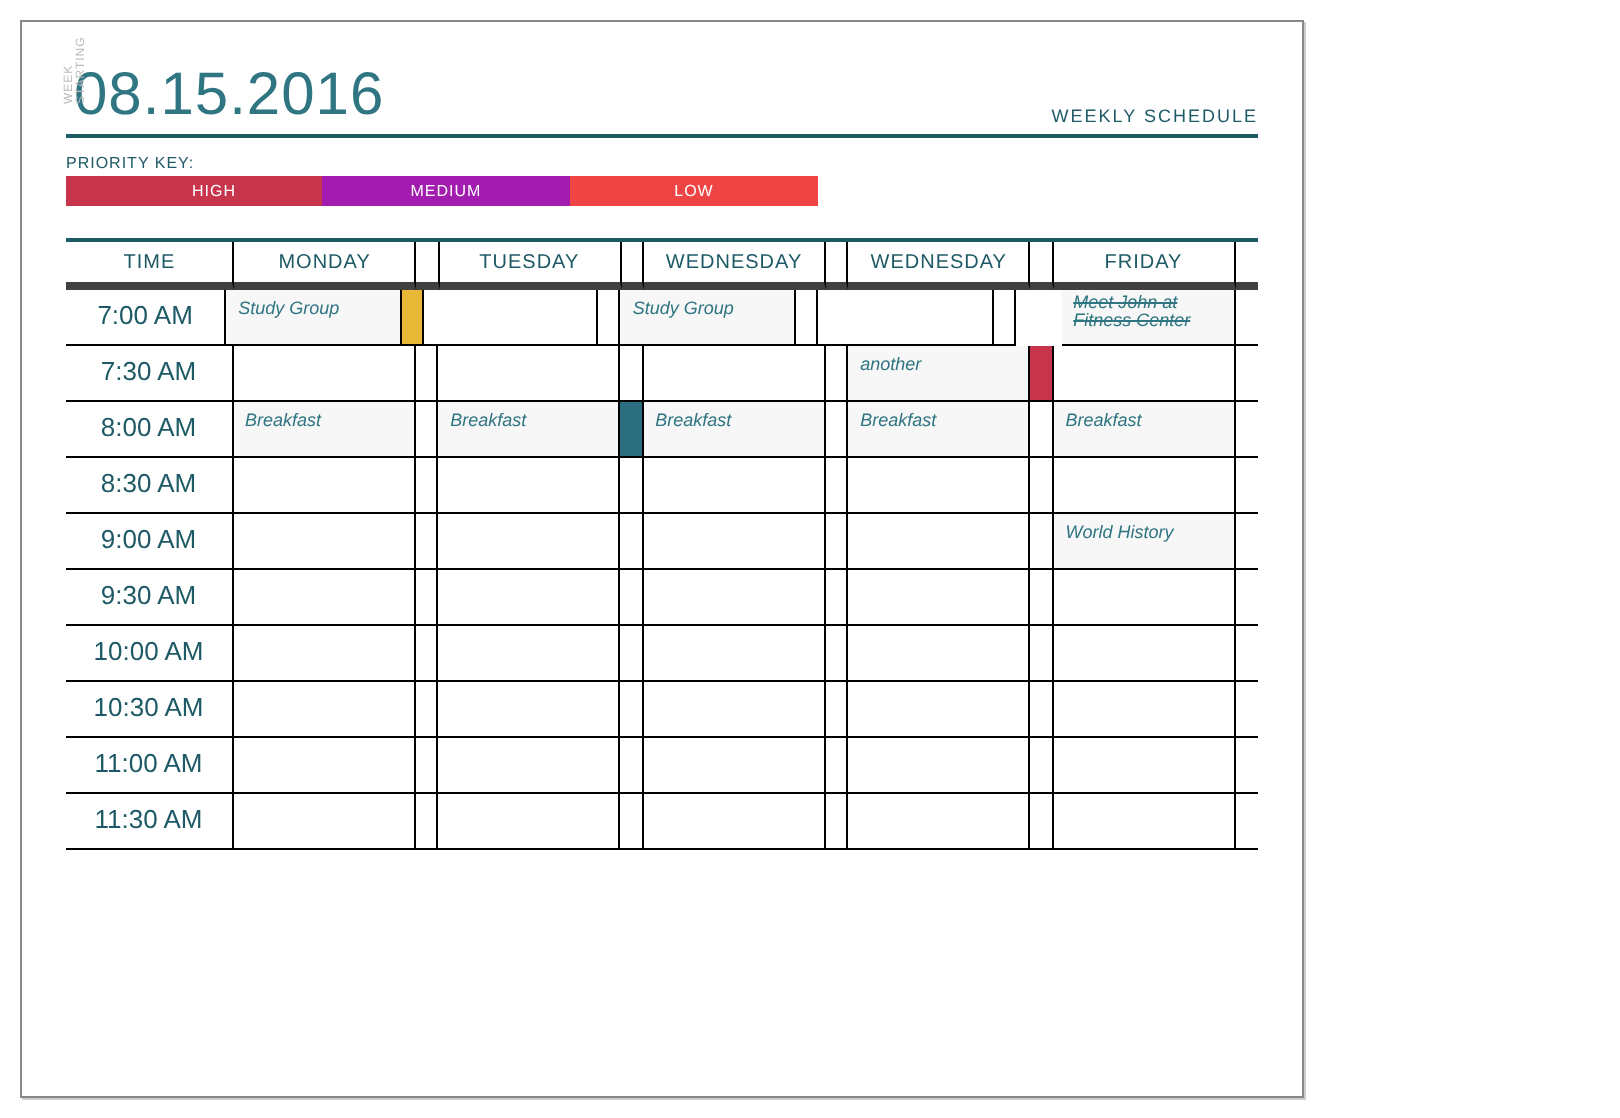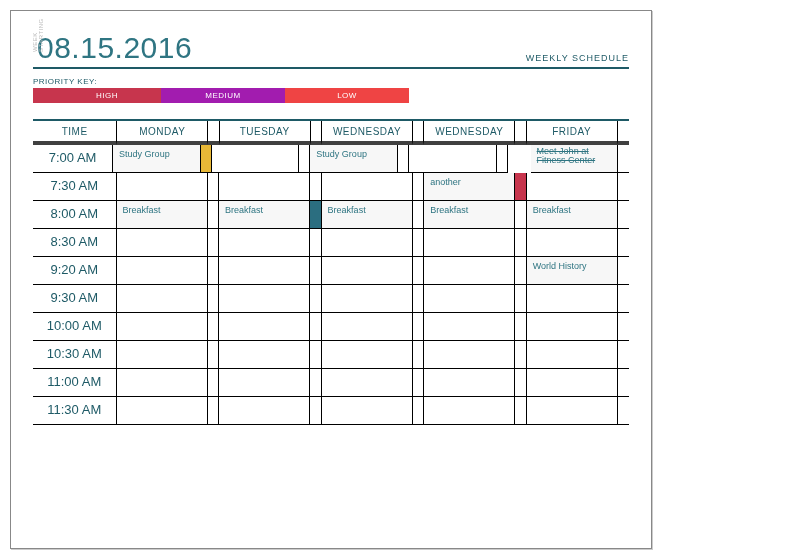--- a/index.html
+++ b/index.html
@@ -79,21 +79,21 @@
   .body-row .cell, .body-row .pcol {
     border-bottom: 1px solid #000; height: 28px;
   }
   .body-row .time-col {
     font-size: 13px; color: #1e5a66; text-align: center;
     padding-top: 5px;
   }
   .body-row .day-col {
     font-size: 9px; color: #2f7582; padding: 4px 0 0 6px;
   }
-  .active { background: #f7f7f7; }
+  .active { background: #f7f7f7; font-style: italic; }
   .flag { width: 100%; height: 100%; }
   .flag-yellow { background: #e8b837; }
   .flag-teal   { background: #2b6e80; }
   .flag-red    { background: #c7354d; }
   .strike { color: #9aa0a0; text-decoration: line-through; }
   .two-line { line-height: 1.0; font-size: 8px; padding-top: 2px !important; margin-left: 23px; }
 </style>
 </head>
 <body>
 
@@ -186,21 +186,21 @@
         <div class="pcol"></div>
       <div class="cell day-col"></div>
         <div class="pcol"></div>
       <div class="cell day-col"></div>
         <div class="pcol"></div>
       <div class="cell day-col"></div>
         <div class="pcol pcol-last"></div>
     </div>
 
     <div class="grid-row body-row">
-      <div class="cell time-col">9:20 AM</div>
+      <div class="cell time-col">9:00 AM</div>
       <div class="cell day-col"></div>
         <div class="pcol"></div>
       <div class="cell day-col"></div>
         <div class="pcol"></div>
       <div class="cell day-col"></div>
         <div class="pcol"></div>
       <div class="cell day-col"></div>
         <div class="pcol"></div>
       <div class="cell day-col active">World History</div>
         <div class="pcol pcol-last"></div>

